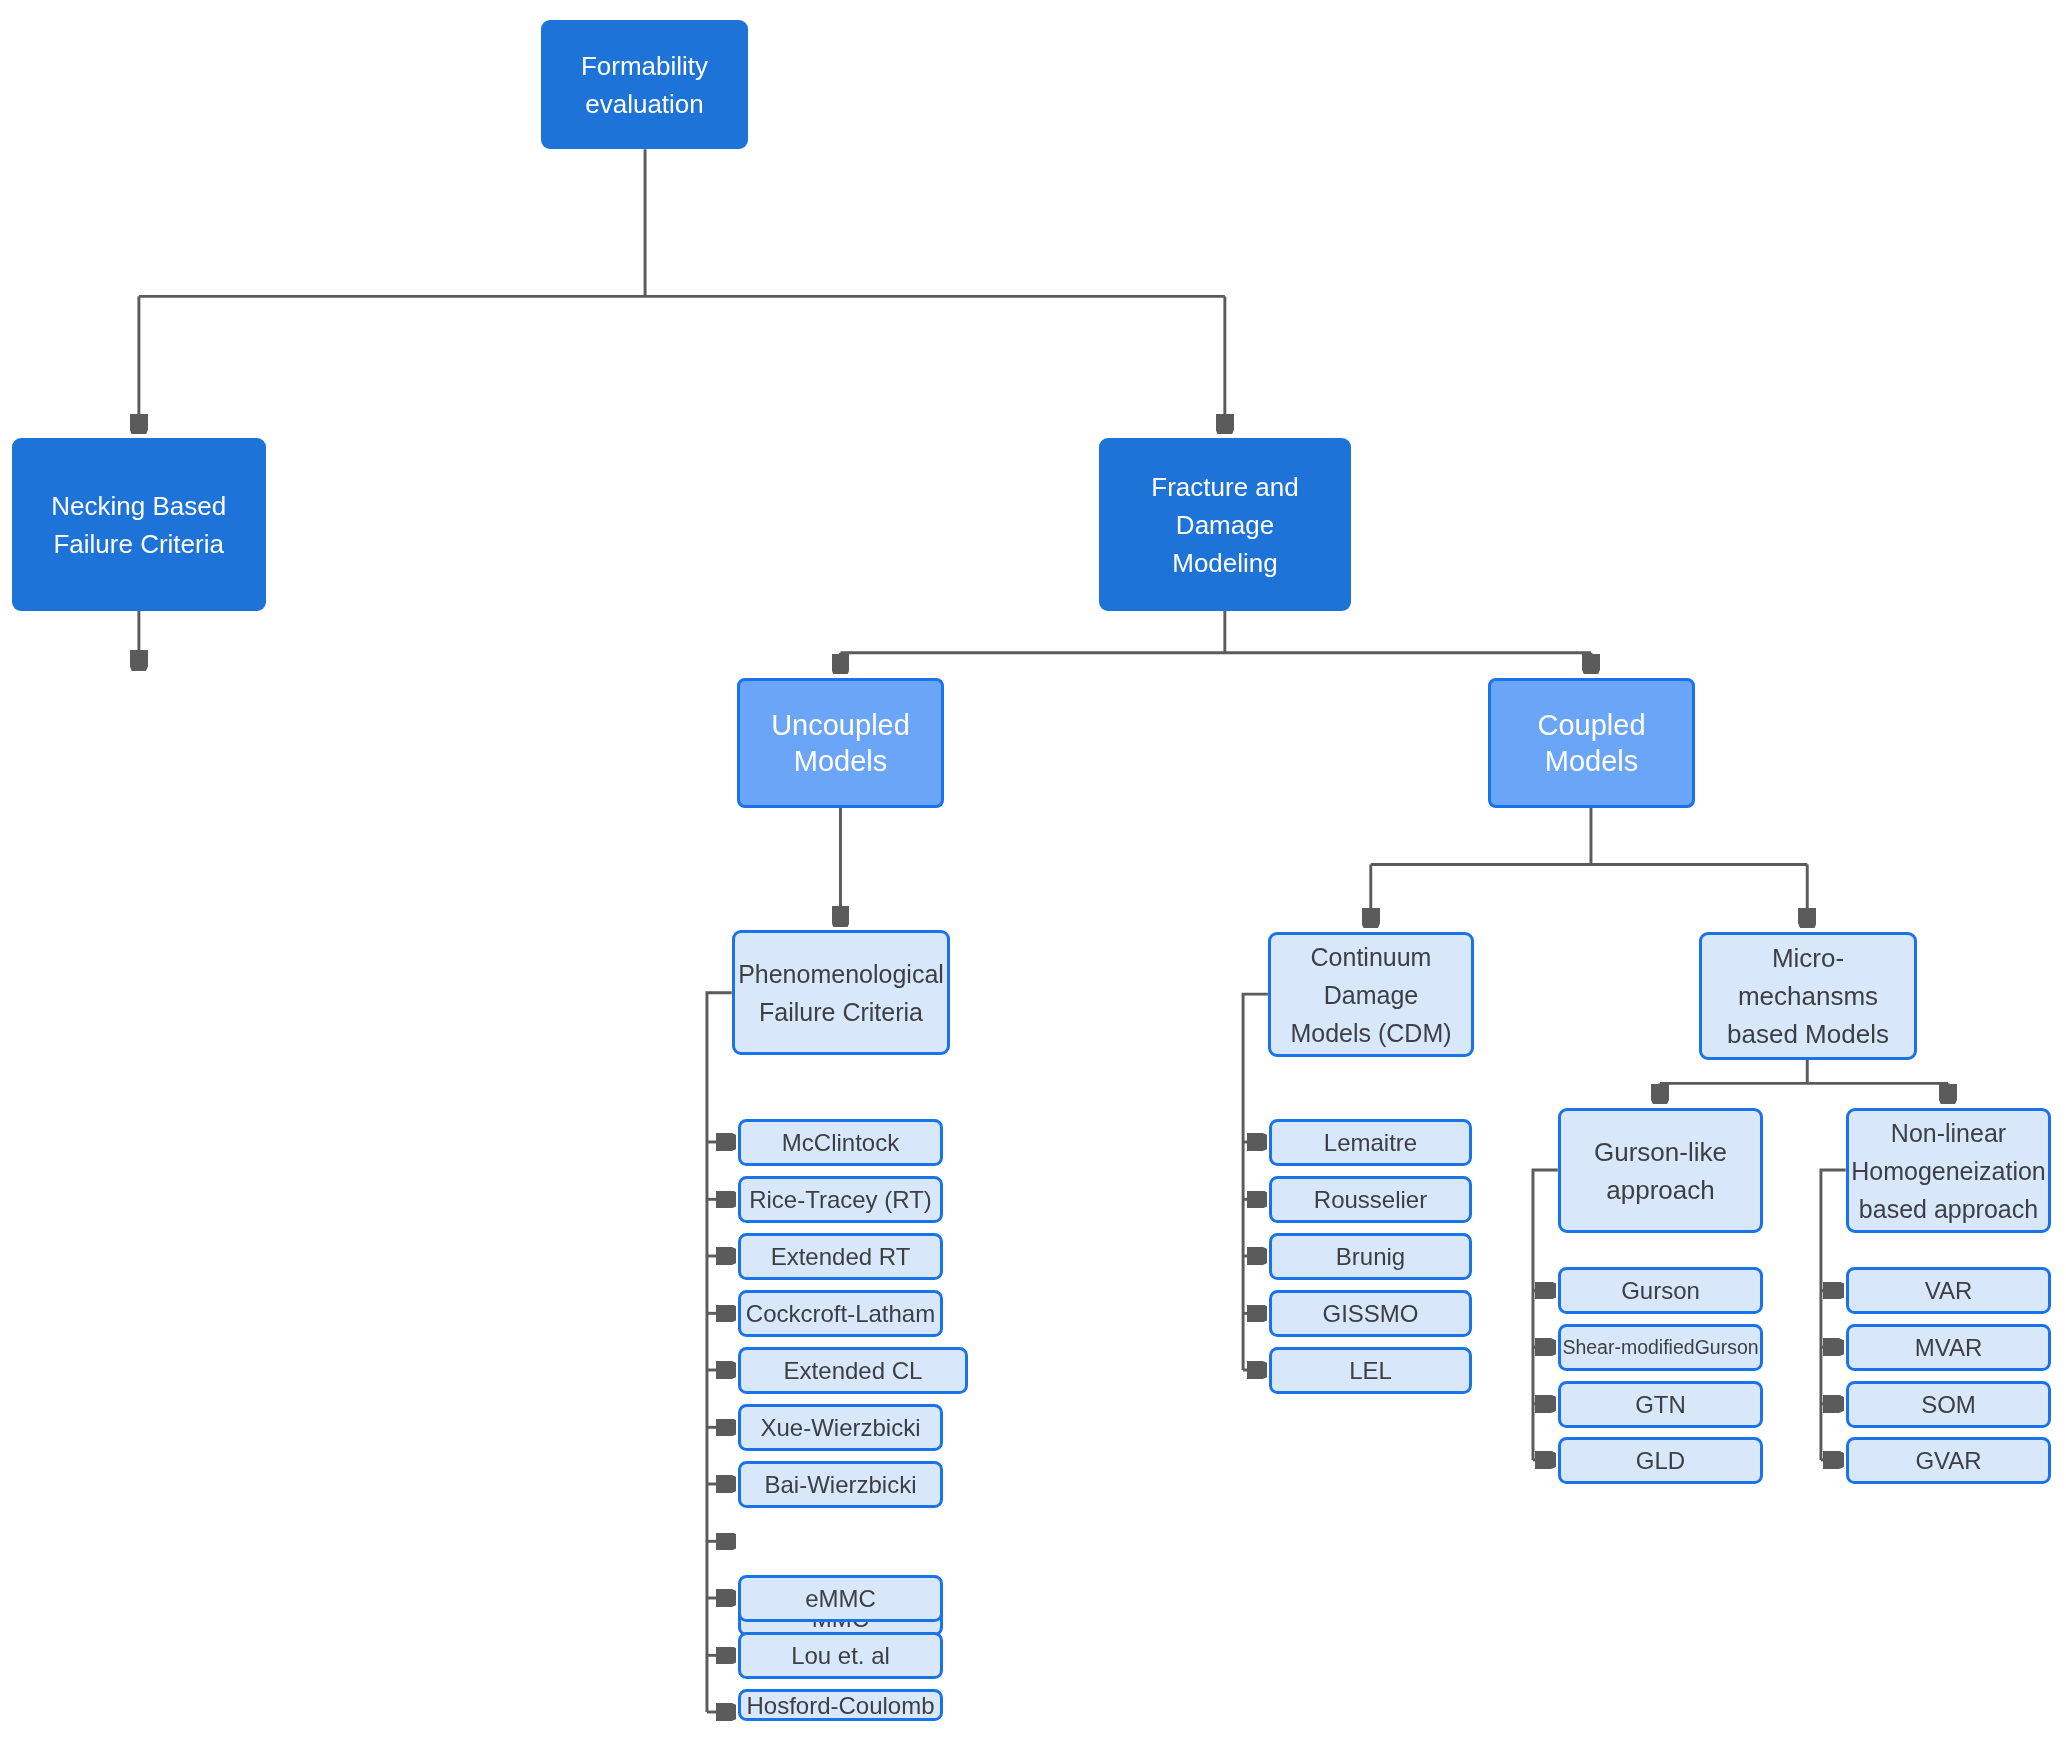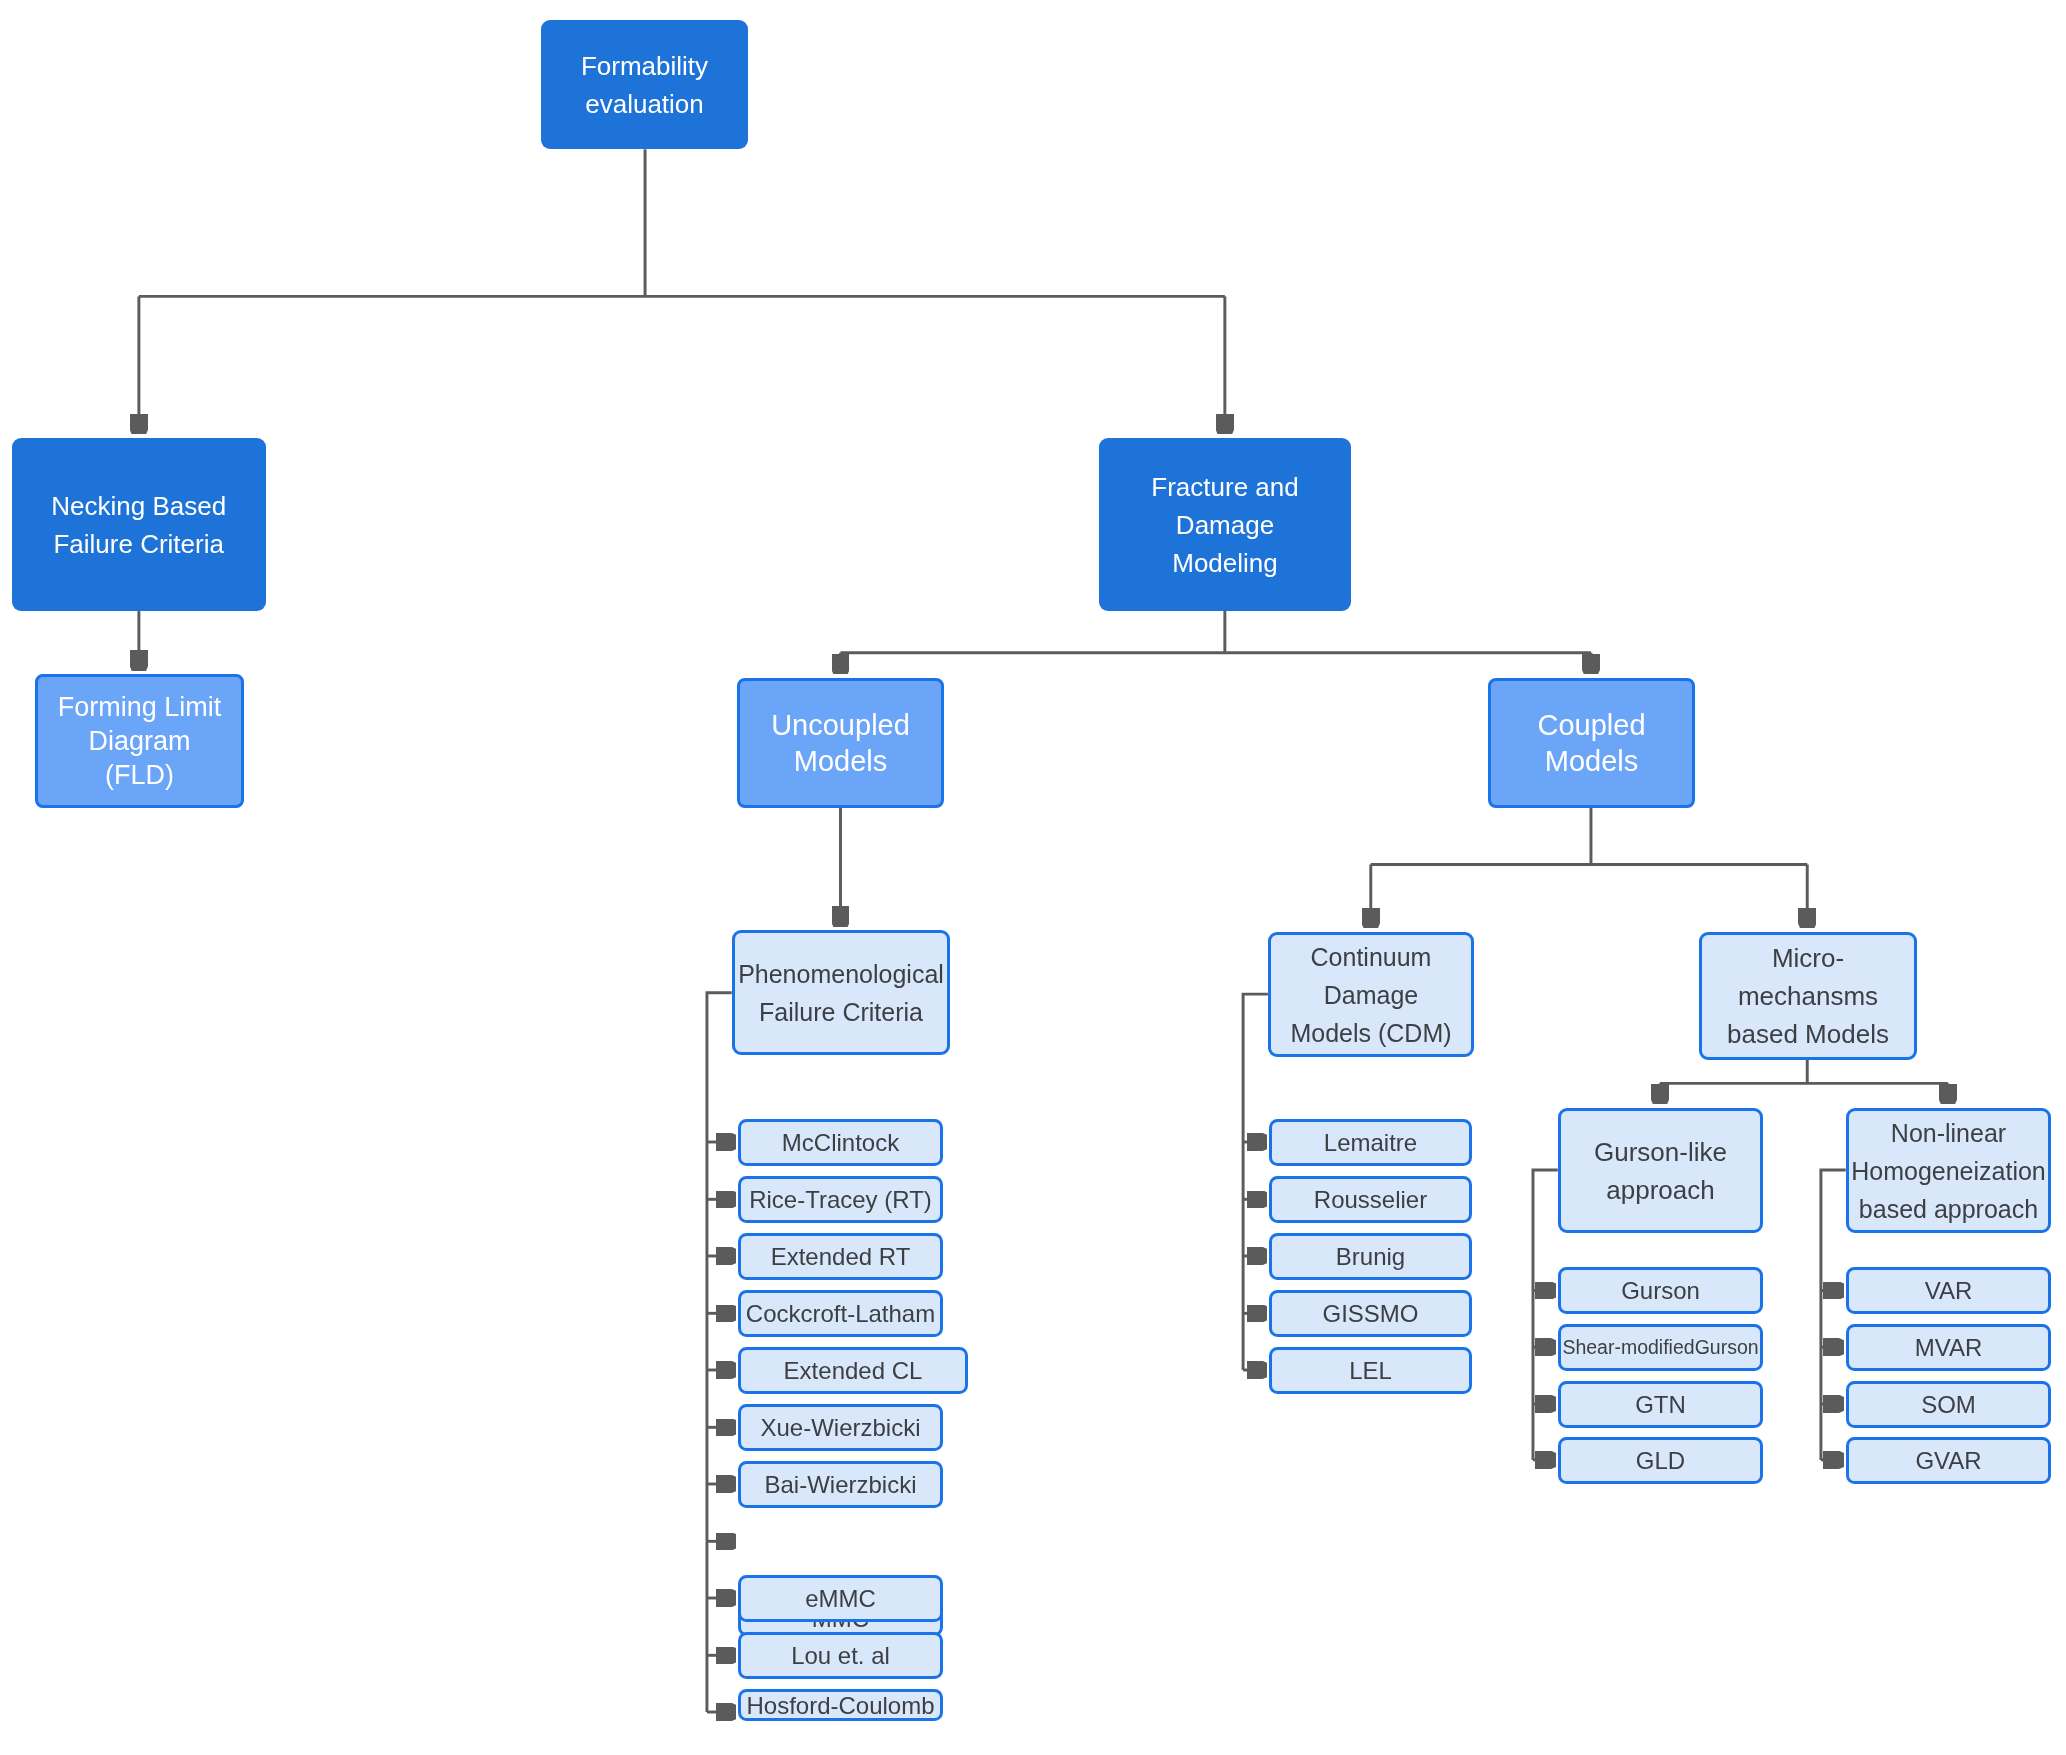--- a/index.html
+++ b/index.html
@@ -152,25 +152,20 @@
   <div class="node dark" style="left:11.7px;top:438px;width:254px;height:173px;">
     <span class="lbl">Necking  Based
 Failure Criteria</span>
   </div>
   <div class="node dark" style="left:1099px;top:438px;width:252px;height:173px;">
     <span class="lbl">Fracture and
 Damage
 Modeling</span>
   </div>
 
-  <div class="node medium fld" style="left:35px;top:674px;width:209px;height:134px;">
-    <span class="lbl">Forming Limit
-Diagram
-(FLD)</span>
-  </div>
   <div class="node medium" style="left:737px;top:678px;width:207px;height:130px;">
     <span class="lbl">Uncoupled
 Models</span>
   </div>
   <div class="node medium" style="left:1488px;top:678px;width:207px;height:130px;">
     <span class="lbl">Coupled
 Models</span>
   </div>
 
   <div class="node light" style="left:732px;top:930px;width:218px;height:125px;">

